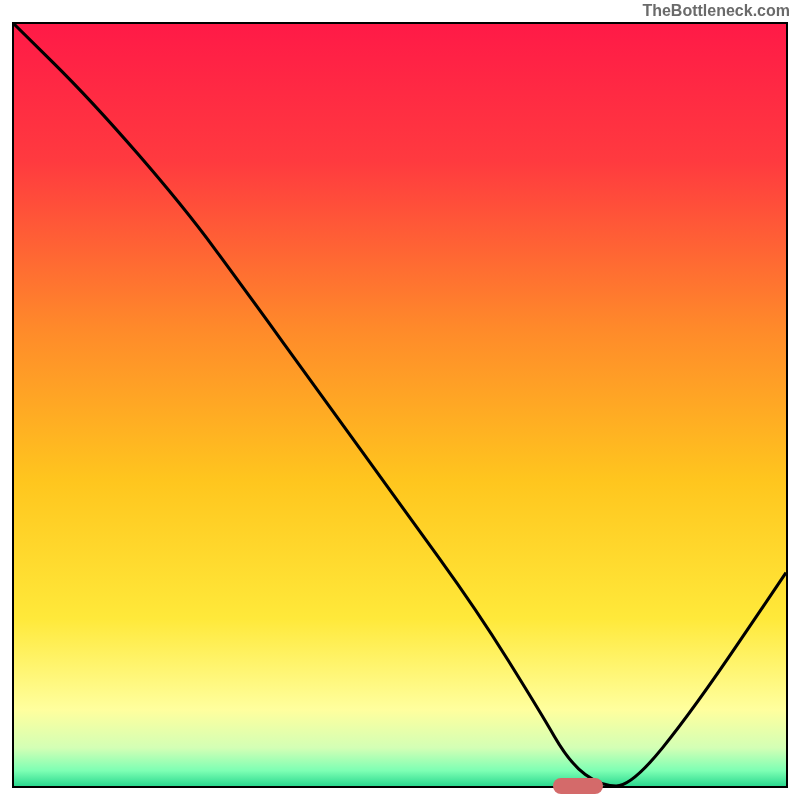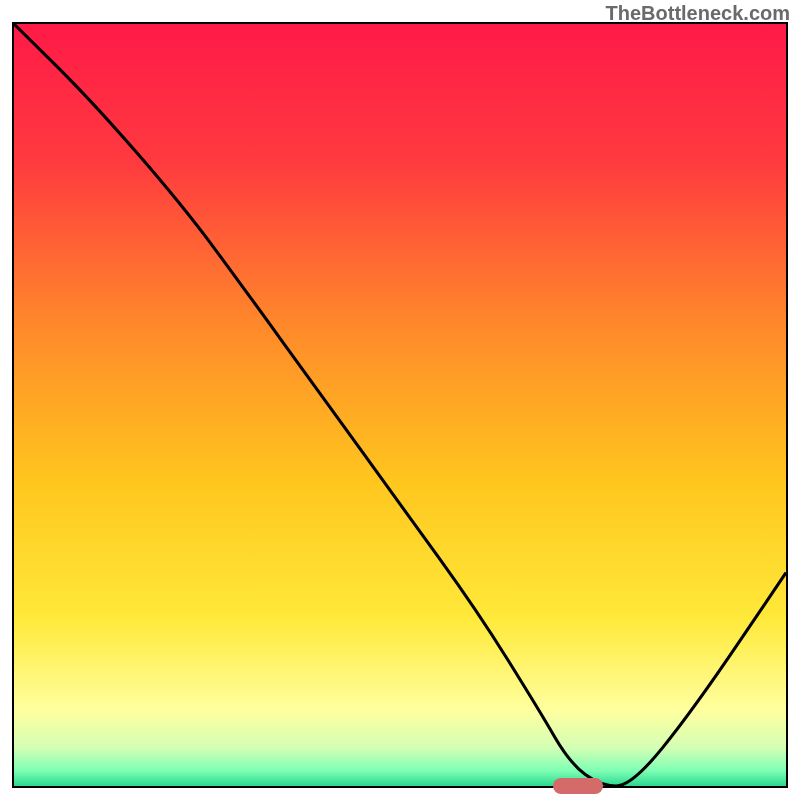--- a/index.html
+++ b/index.html
@@ -24,21 +24,21 @@
     left: 0;
     top: 0;
     width: 100%;
     height: 100%;
   }
   .attribution {
     position: absolute;
     right: 10px;
     top: 2px;
     font-family: Arial, Helvetica, sans-serif;
-    font-size: 20px;
+    font-size: 16px;
     font-weight: bold;
     color: #6a6a6a;
   }
   .curve-svg {
     position: absolute;
     left: 0;
     top: 0;
     width: 100%;
     height: 100%;
     overflow: visible;

